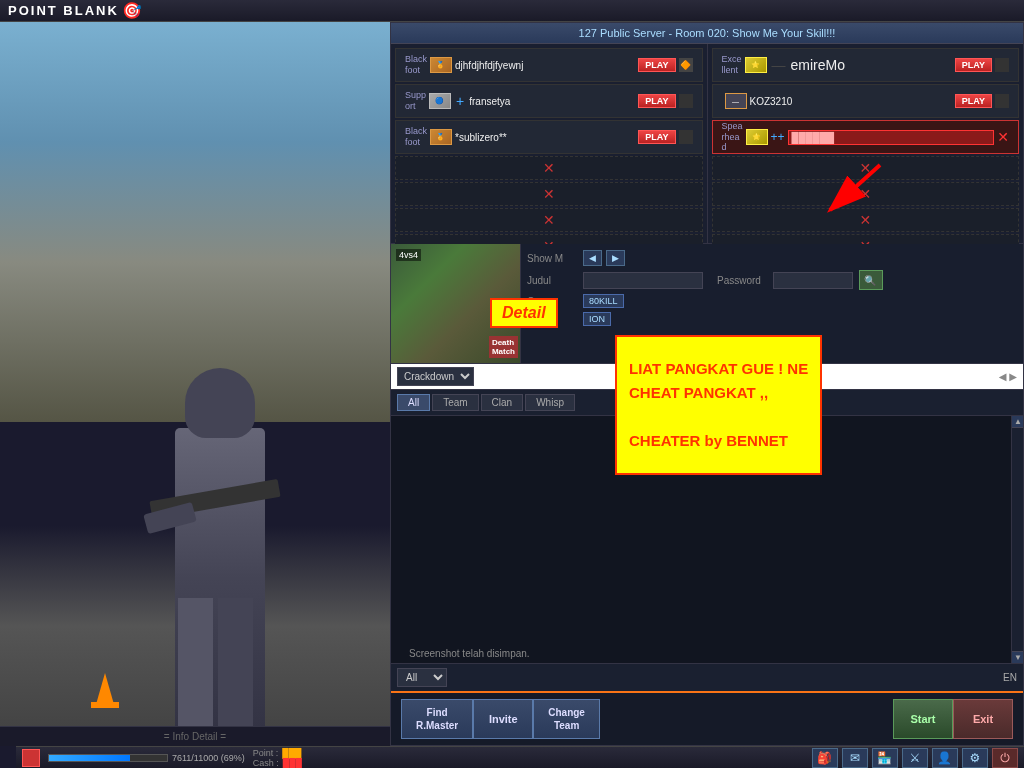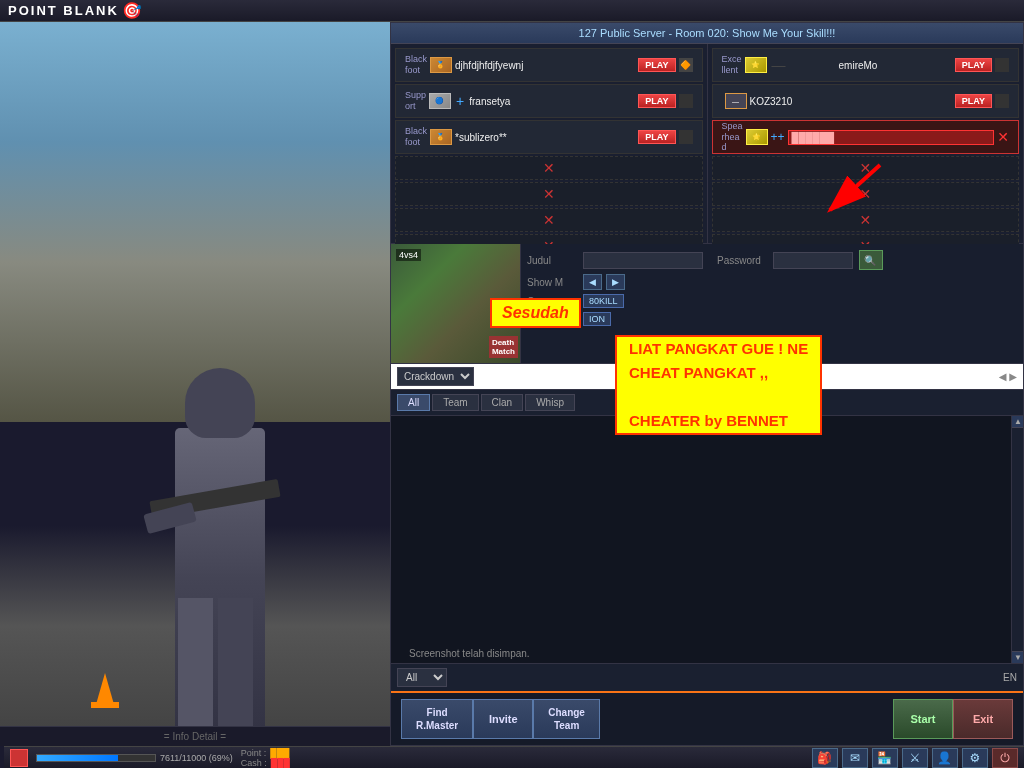--- a/index.html
+++ b/index.html
@@ -162,21 +162,21 @@
 
     
     #cheat-msg {
       position: absolute;
       top: 335px;
       left: 615px;
       background: #ffff00;
       color: #ff3300;
       font-size: 15px;
       font-weight: bold;
-      padding: 0 12px;
+      padding: 20px 12px;
       z-index: 20;
       line-height: 1.6;
       border: 2px solid #ff3300;
       max-width: 280px;
     }
 
     
     #room-info {
       display: flex;
       height: 120px;
@@ -346,21 +346,21 @@
 
     .action-btn.exit {
       background: linear-gradient(180deg, #6a3a3a, #4a2a2a);
       border-color: #9a5a5a;
       color: #faa;
     }
 
     
     #status-bar {
       position: absolute;
-      bottom: 0; left: 4px; right: 0;
+      bottom: 0; left: 16px; right: 0;
       height: 22px;
       background: linear-gradient(180deg, #2a2a3a, #1a1a28);
       display: flex;
       align-items: center;
       padding: 0 6px;
       gap: 8px;
       border-top: 1px solid #444;
       z-index: 10;
     }
 
@@ -647,21 +647,21 @@
           <span class="x-mark">✕</span>
         </div>
     </div>
 
     <div id="team-right">
 
       <div class="player-row">
         <span class="team-label-text">Exce<br>llent</span>
         <div class="rank-icon gold">⭐</div>
         <span style="color:#444;font-size:14px;margin:0 2px;">—</span>
-        <span style="flex:1;font-size:10px;color:#eee;margin-left:48px;">emireMo</span>
+        <span style="flex:1;font-size:14px;color:#eee;">emireMo</span>
         <button class="play-btn">PLAY</button>
         <div class="kick-btn" style="background:#333;"></div>
       </div>
 
       <div class="player-row">
         <span style="color:#444;font-size:10px;"></span>
         <div class="rank-icon" style="background:#445;">—</div>
         <span style="flex:1;font-size:10px;color:#eee;">KOZ3210</span>
         <button class="play-btn">PLAY</button>
         <div class="kick-btn" style="background:#333;"></div>
@@ -694,32 +694,32 @@
 
     <div id="map-preview">
       <div style="width:100%;height:100%;background:linear-gradient(135deg,#3a5a3a 0%,#4a7a3a 30%,#5a5a3a 60%,#3a4a2a 100%);position:relative;">
         <div style="position:absolute;top:5px;left:5px;color:#fff;font-size:9px;background:rgba(0,0,0,0.5);padding:1px 3px;">4vs4</div>
         <div id="death-match-badge" style="position:absolute;bottom:5px;right:2px;background:#933;color:#fff;font-size:8px;padding:2px 3px;font-weight:bold;">Death<br>Match</div>
       </div>
     </div>
 
     <div id="room-details">
       <div class="room-detail-row">
+        <span class="detail-label">Show M</span>
+        <div style="display:flex;gap:4px;">
+          <button class="mode-btn">◀</button>
+          <button class="mode-btn">▶</button>
+        </div>
+      </div>
+      <div class="room-detail-row">
         <span class="detail-label">Judul</span>
         <input class="detail-input" type="text" style="">
         <span class="detail-label" style="margin-left:8px;">Password</span>
         <input class="detail-input" type="password" style="width: 80px;">
         <div style="width:24px;height:20px;background:#3a5a3a;border:1px solid #5a9a5a;display:flex;align-items:center;justify-content:center;font-size:10px;">🔍</div>
-      </div>
-      <div class="room-detail-row">
-        <span class="detail-label">Show M</span>
-        <div style="display:flex;gap:4px;">
-          <button class="mode-btn">◀</button>
-          <button class="mode-btn">▶</button>
-        </div>
       </div>
       <div class="room-detail-row">
         <span class="detail-label">Game</span>
         <span class="kill-badge">80KILL</span>
       </div>
       <div class="room-detail-row">
         <span class="detail-label">Time</span>
         <span class="kill-badge">ION</span>
       </div>
     </div>
@@ -796,21 +796,21 @@
     <div class="status-icon">✉</div>
     <div class="status-icon">🏪</div>
     <div class="status-icon">⚔</div>
     <div class="status-icon">👤</div>
     <div class="status-icon">⚙</div>
     <div class="status-icon red">⏻</div>
   </div>
 </div>
 
 <div id="sesudah-label">
-  <span>Sesudah</span>
+  <span>Detail</span>
 </div>
 
 <div class="red-arrow-svg">
   <svg width="80" height="80" viewBox="0 0 80 80">
     <line x1="70" y1="10" x2="20" y2="55" stroke="#ff0000" stroke-width="4" marker-end="url(#arrowhead)"></line>
     <defs>
       <marker id="arrowhead" markerWidth="10" markerHeight="7" refX="9" refY="3.5" orient="auto">
         <polygon points="0 0, 10 3.5, 0 7" fill="#ff0000"></polygon>
       </marker>
     </defs>

